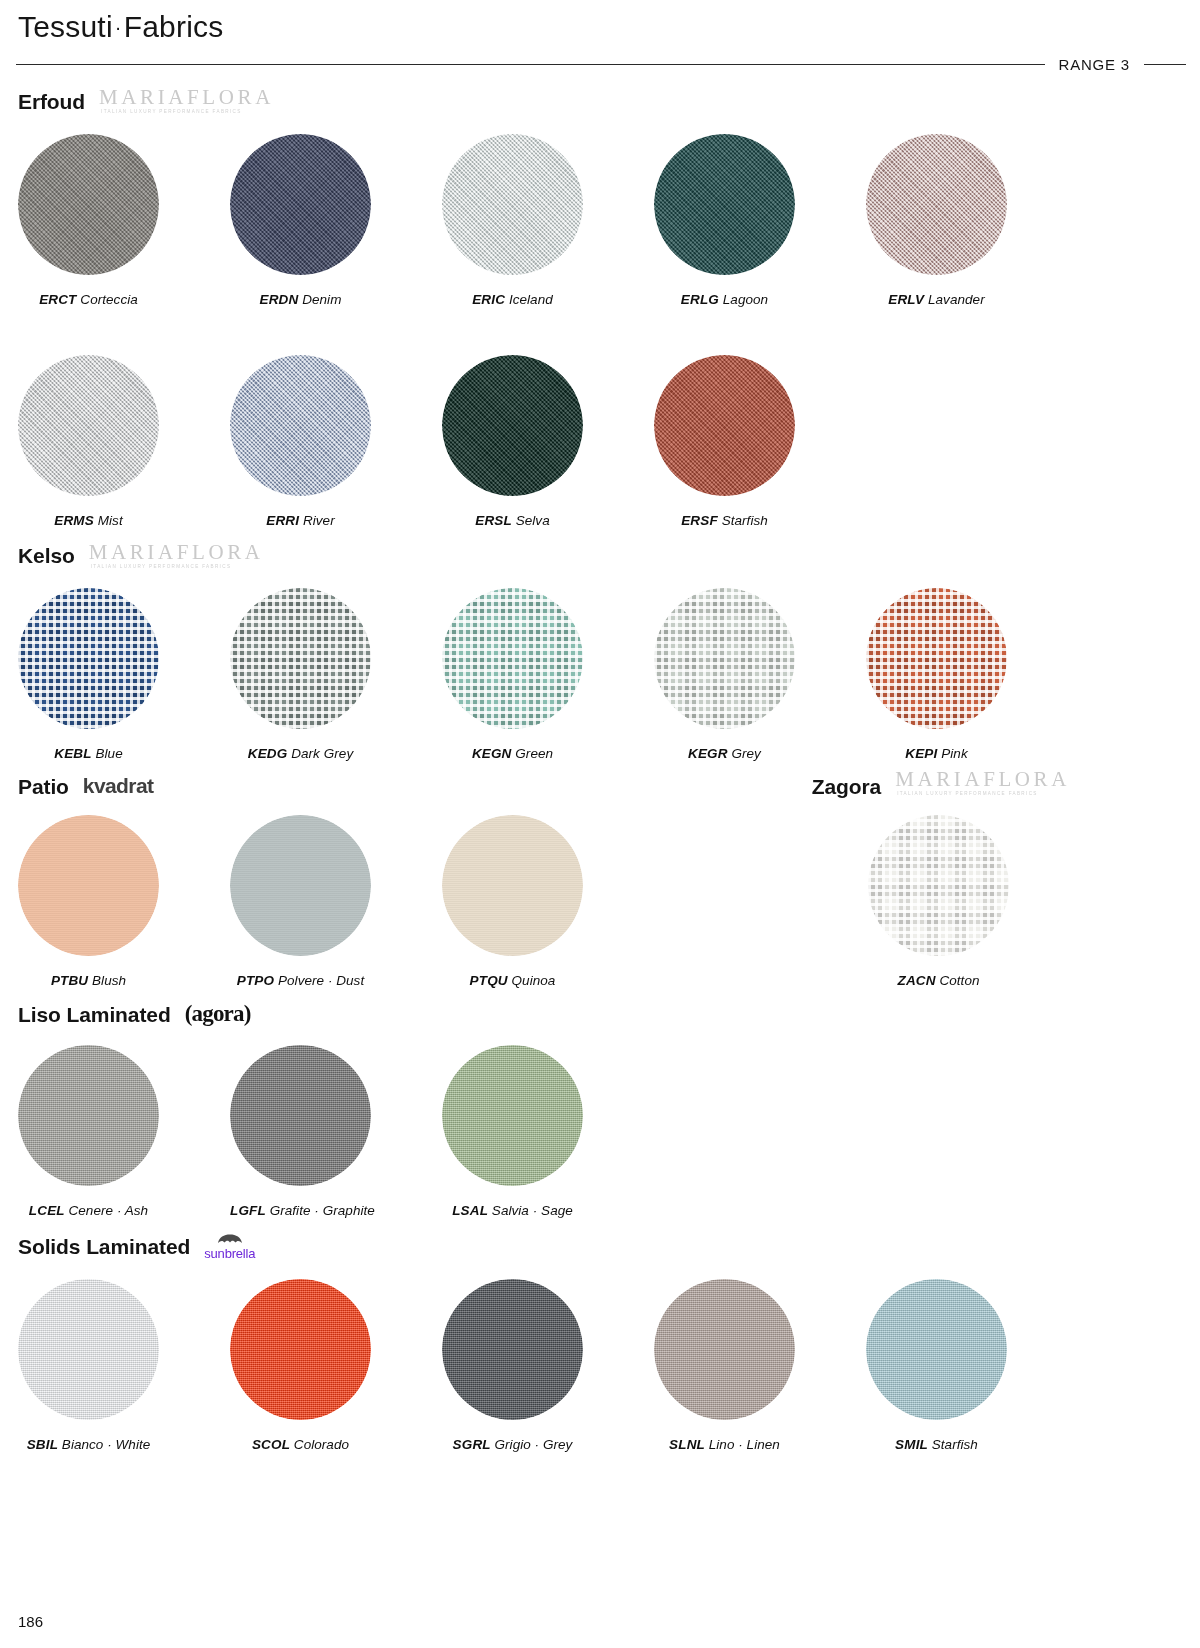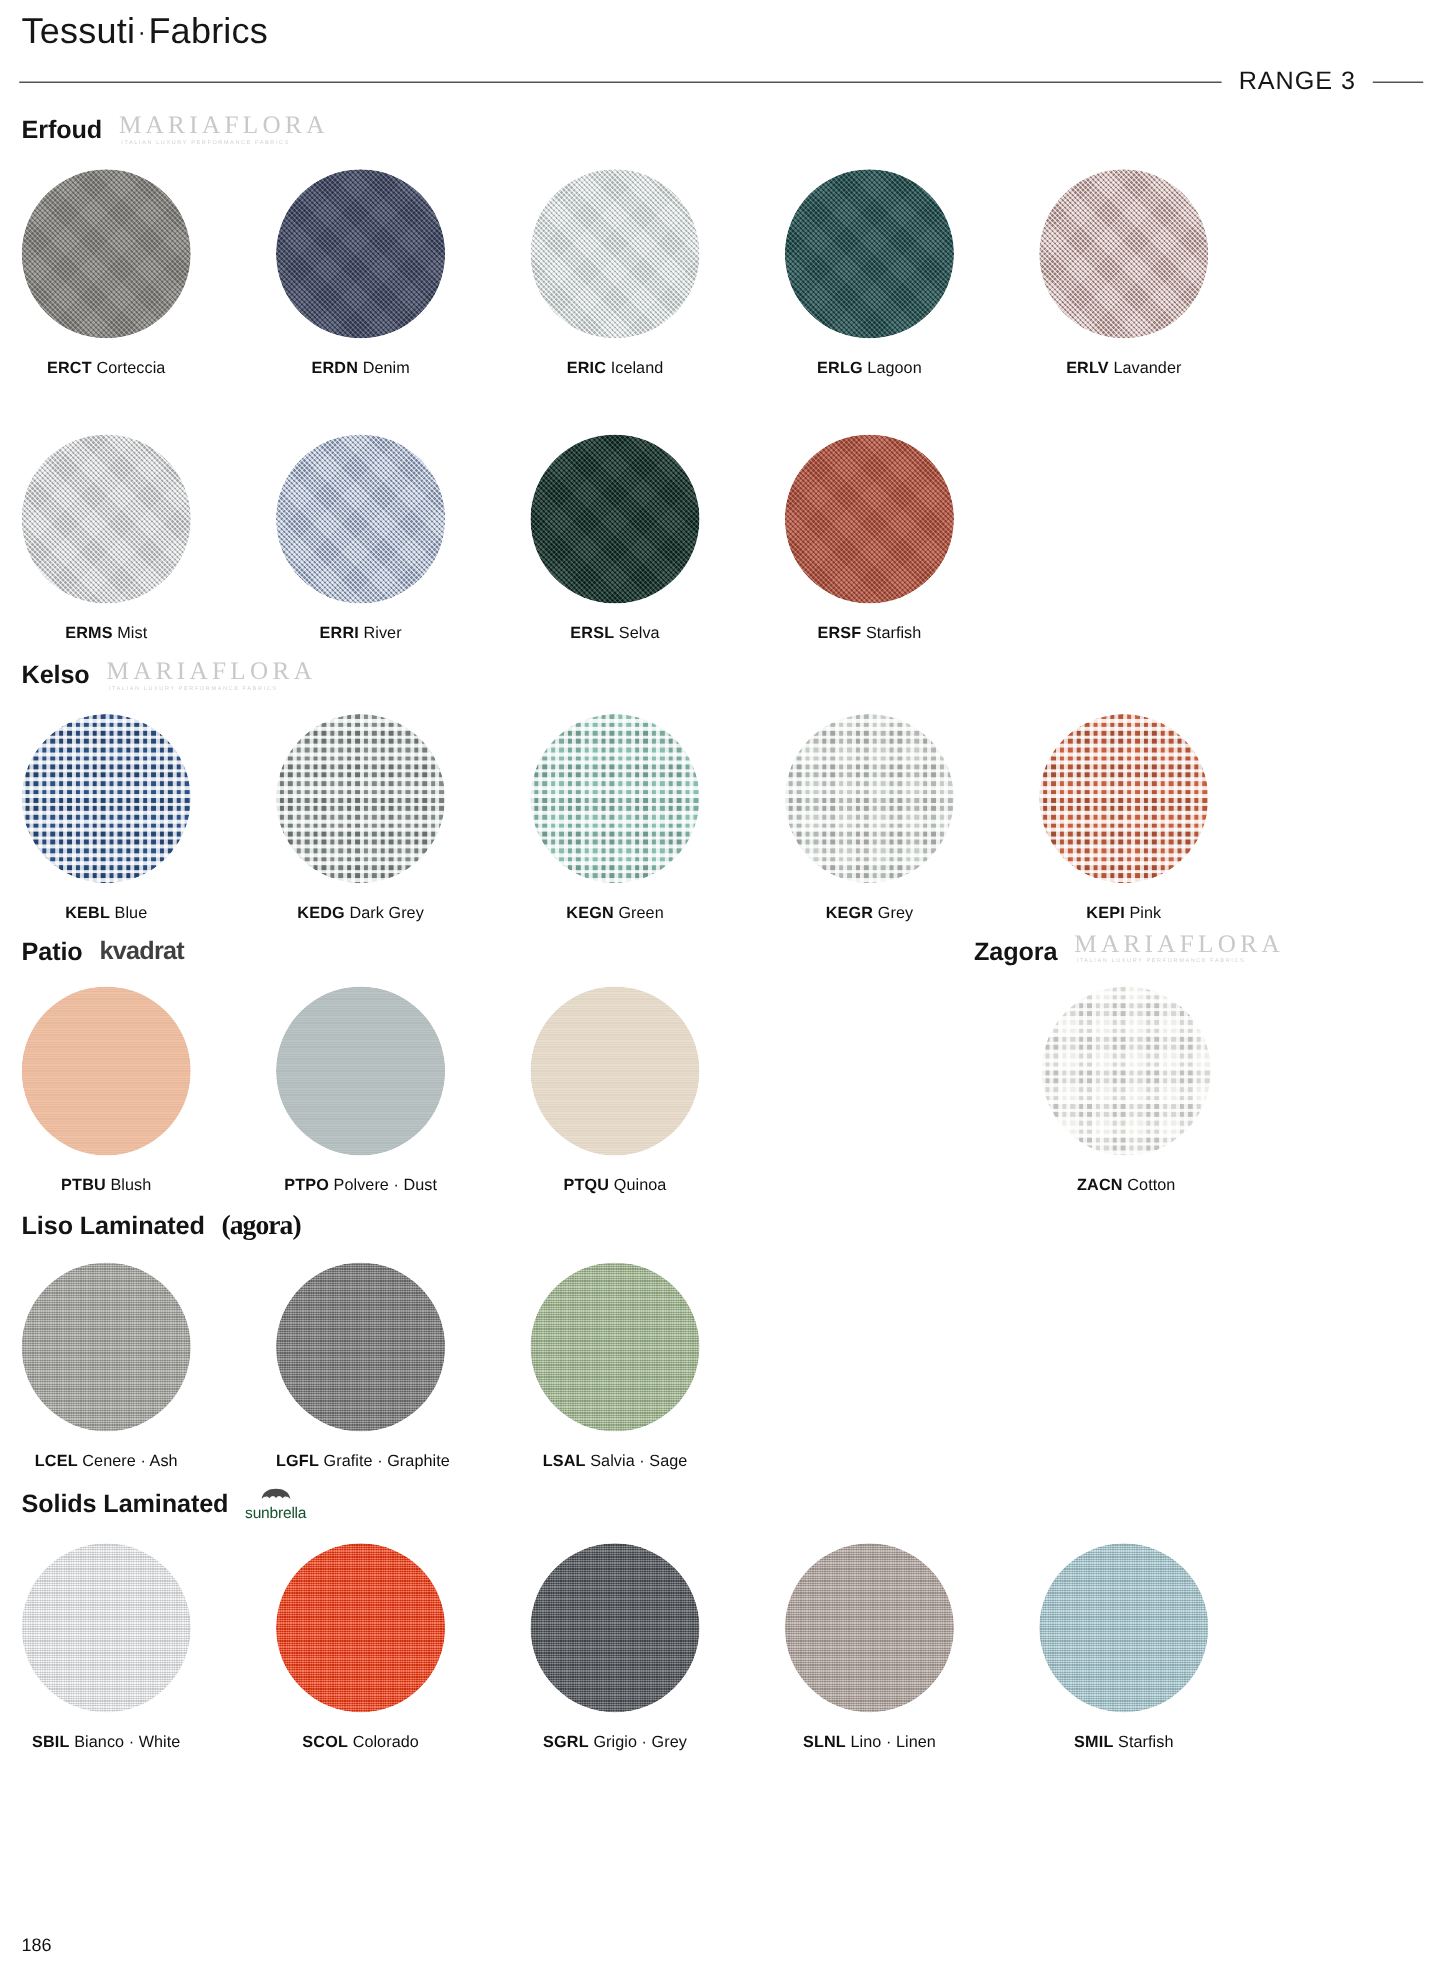--- a/index.html
+++ b/index.html
@@ -39,21 +39,21 @@
     margin-top: 12px;
     padding: 0 2px 0 4px;
   }
   .range-bar .rule {
     flex: 1;
     height: 1px;
     background: #2a2a2a;
   }
   .range-bar .rule.short { flex: 0 0 42px; }
   .range-label {
-    font-size: 21px;
+    font-size: 15px;
     letter-spacing: 0.8px;
     color: #161616;
     white-space: nowrap;
   }
 
   
   .section-head {
     display: flex;
     align-items: center;
     gap: 14px;
@@ -117,21 +117,21 @@
     display: flex;
     flex-direction: column;
     align-items: center;
     line-height: 1;
     padding-bottom: 1px;
   }
   .brand-sunbrella .sb-icon { display: block; margin-bottom: -1px; }
   .brand-sunbrella .sb-text {
     font-size: 13px;
     letter-spacing: -0.2px;
-    color: #14532d;
+    color: #6d28d9;
   }
 
   
   .grid {
     display: grid;
     grid-template-columns: repeat(5, 212px);
     column-gap: 0;
     padding-left: 6px;
     margin-top: 18px;
   }
@@ -147,20 +147,21 @@
     position: absolute;
     inset: 0;
     border-radius: 50%;
   }
   .caption {
     margin-top: 17px;
     font-size: 13.5px;
     color: #101010;
     white-space: nowrap;
     letter-spacing: 0.05px;
+    font-style: italic;
   }
   .caption .code {
     font-weight: 700;
     letter-spacing: 0.15px;
   }
   .cell.center-cap .caption { text-align: center; width: 141px; }
   .cell.empty { visibility: hidden; }
 
   .row-gap-lg { height: 30px; }
 

